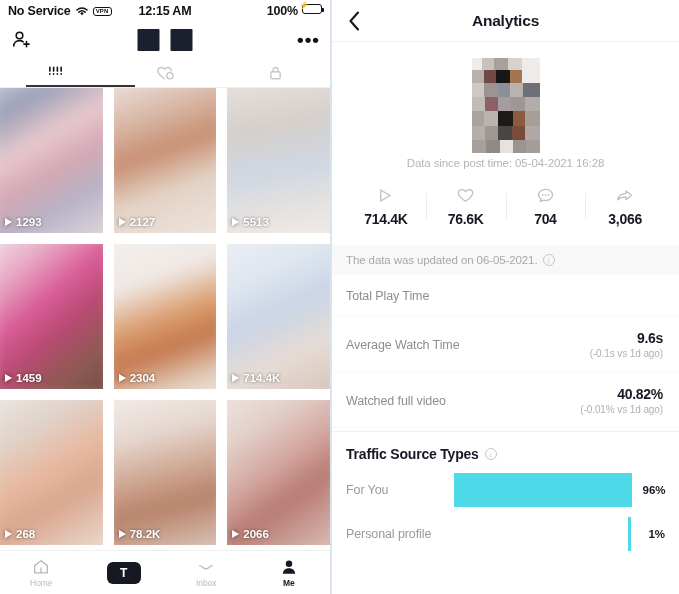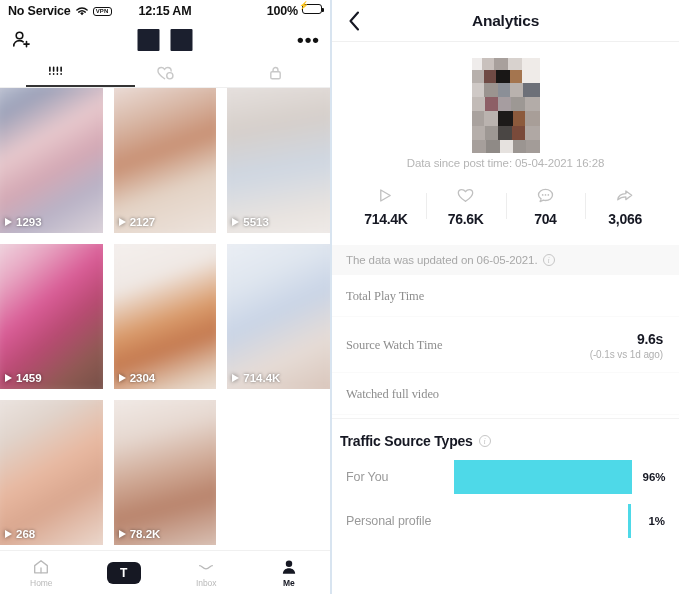--- a/index.html
+++ b/index.html
@@ -112,30 +112,30 @@
   .update-banner {
     margin-top:18px; height:30px; background:#f8f8f8;
     display:flex; align-items:center; padding:0 14px; gap:5px;
   }
   .update-text { font-size:11.5px; color:#a8a8a8; letter-spacing:-0.1px; }
 
   .metric {
     display:flex; align-items:center; justify-content:space-between;
     padding:14px 16px 12px 14px; border-bottom:1px solid #fafafa;
   }
-  .metric-label { font-size:12.5px; color:#8e8e8e; letter-spacing:-0.1px;font-family:Liberation Serif, serif; }
+  .metric-label { font-size:12.5px; color:#8e8e8e; letter-spacing:-0.1px; }
   .metric-right { text-align:right; }
   .metric-val { font-size:14px; font-weight:bold; color:#161823; letter-spacing:-0.3px; }
   .metric-delta { font-size:10px; margin-top:2px; letter-spacing:-0.1px; }
   .delta-up { color:#4fd8e8; }
   .delta-down { color:#b0b0b0; }
 
   .section-divider { height:1px; background:#f2f2f2; margin:3px 0 0 0; }
 
-  .traffic-title-row { display:flex; align-items:center; gap:6px; padding:14px 14px 6px 8px; }
+  .traffic-title-row { display:flex; align-items:center; gap:6px; padding:14px 14px 6px 14px; }
   .traffic-title { font-size:14px; font-weight:bold; color:#161823; letter-spacing:-0.2px; }
 
   .traffic-row { display:flex; align-items:center; padding:6px 14px 6px 14px; height:44px; }
   .traffic-label { font-size:12.5px; color:#9a9a9a; width:108px; flex:0 0 108px; letter-spacing:-0.1px; }
   .traffic-track { flex:1; display:flex; justify-content:flex-end; }
   .traffic-bar { height:34px; background:#4ed9e8; }
   .traffic-pct { width:34px; flex:0 0 34px; text-align:right; font-size:11.5px; font-weight:bold; color:#161823; }
 
   .info-i {
     width:12px; height:12px; border-radius:50%; border:1.1px solid #c6c6c6;
@@ -265,20 +265,27 @@
       </div>
 
       <div class="cell">
         <div class="blur" style="background:linear-gradient(165deg,#f4efec 0%,#e6d8d0 28%,#cfa894 50%,#b8826a 68%,#e0cec4 100%)"></div>
         <div class="views">
           <span class="play-tri"></span>
           <span>78.2K</span>
         </div>
       </div>
 
+      <div class="cell">
+        <div class="blur" style="background:linear-gradient(145deg,#f0e8e6 0%,#e2cfc8 26%,#d4a8a0 46%,#b87a72 64%,#ddc8c0 100%)"></div>
+        <div class="views">
+          <span class="play-tri"></span>
+          <span>2066</span>
+        </div>
+      </div>
     </div>
 
     <div class="bottom-nav">
       <div class="nav-item">
         <svg width="20" height="18" viewBox="0 0 22 20">
           <path d="M4 8.5v8h14v-8M4 8.5L11 3l7 5.5" stroke="#b9b9b9" stroke-width="1.5" fill="none" stroke-linecap="round" stroke-linejoin="round"></path>
           <path d="M11 16.5V11" stroke="#b9b9b9" stroke-width="1.5" stroke-linecap="round"></path>
         </svg>
         <span class="nav-label">Home</span>
       </div>
@@ -389,29 +396,33 @@
     <div class="update-banner">
       <span class="update-text">The data was updated on 06-05-2021.</span>
       <span class="info-i">i</span>
     </div>
 
     <div class="metric">
       <span class="metric-label">Total Play Time</span>
     </div>
 
     <div class="metric">
-      <span class="metric-label">Source Watch Time</span>
+      <span class="metric-label">Average Watch Time</span>
       <span class="metric-right">
         <div class="metric-val">9.6s</div>
         <div class="metric-delta delta-down">(-0.1s vs 1d ago)</div>
       </span>
     </div>
 
     <div class="metric">
       <span class="metric-label">Watched full video</span>
+      <span class="metric-right">
+        <div class="metric-val">40.82%</div>
+        <div class="metric-delta delta-down">(-0.01% vs 1d ago)</div>
+      </span>
     </div>
 
     <div class="section-divider"></div>
 
     <div class="traffic-title-row">
       <span class="traffic-title">Traffic Source Types</span>
       <span class="info-i">i</span>
     </div>
 
     <div class="traffic-row">

